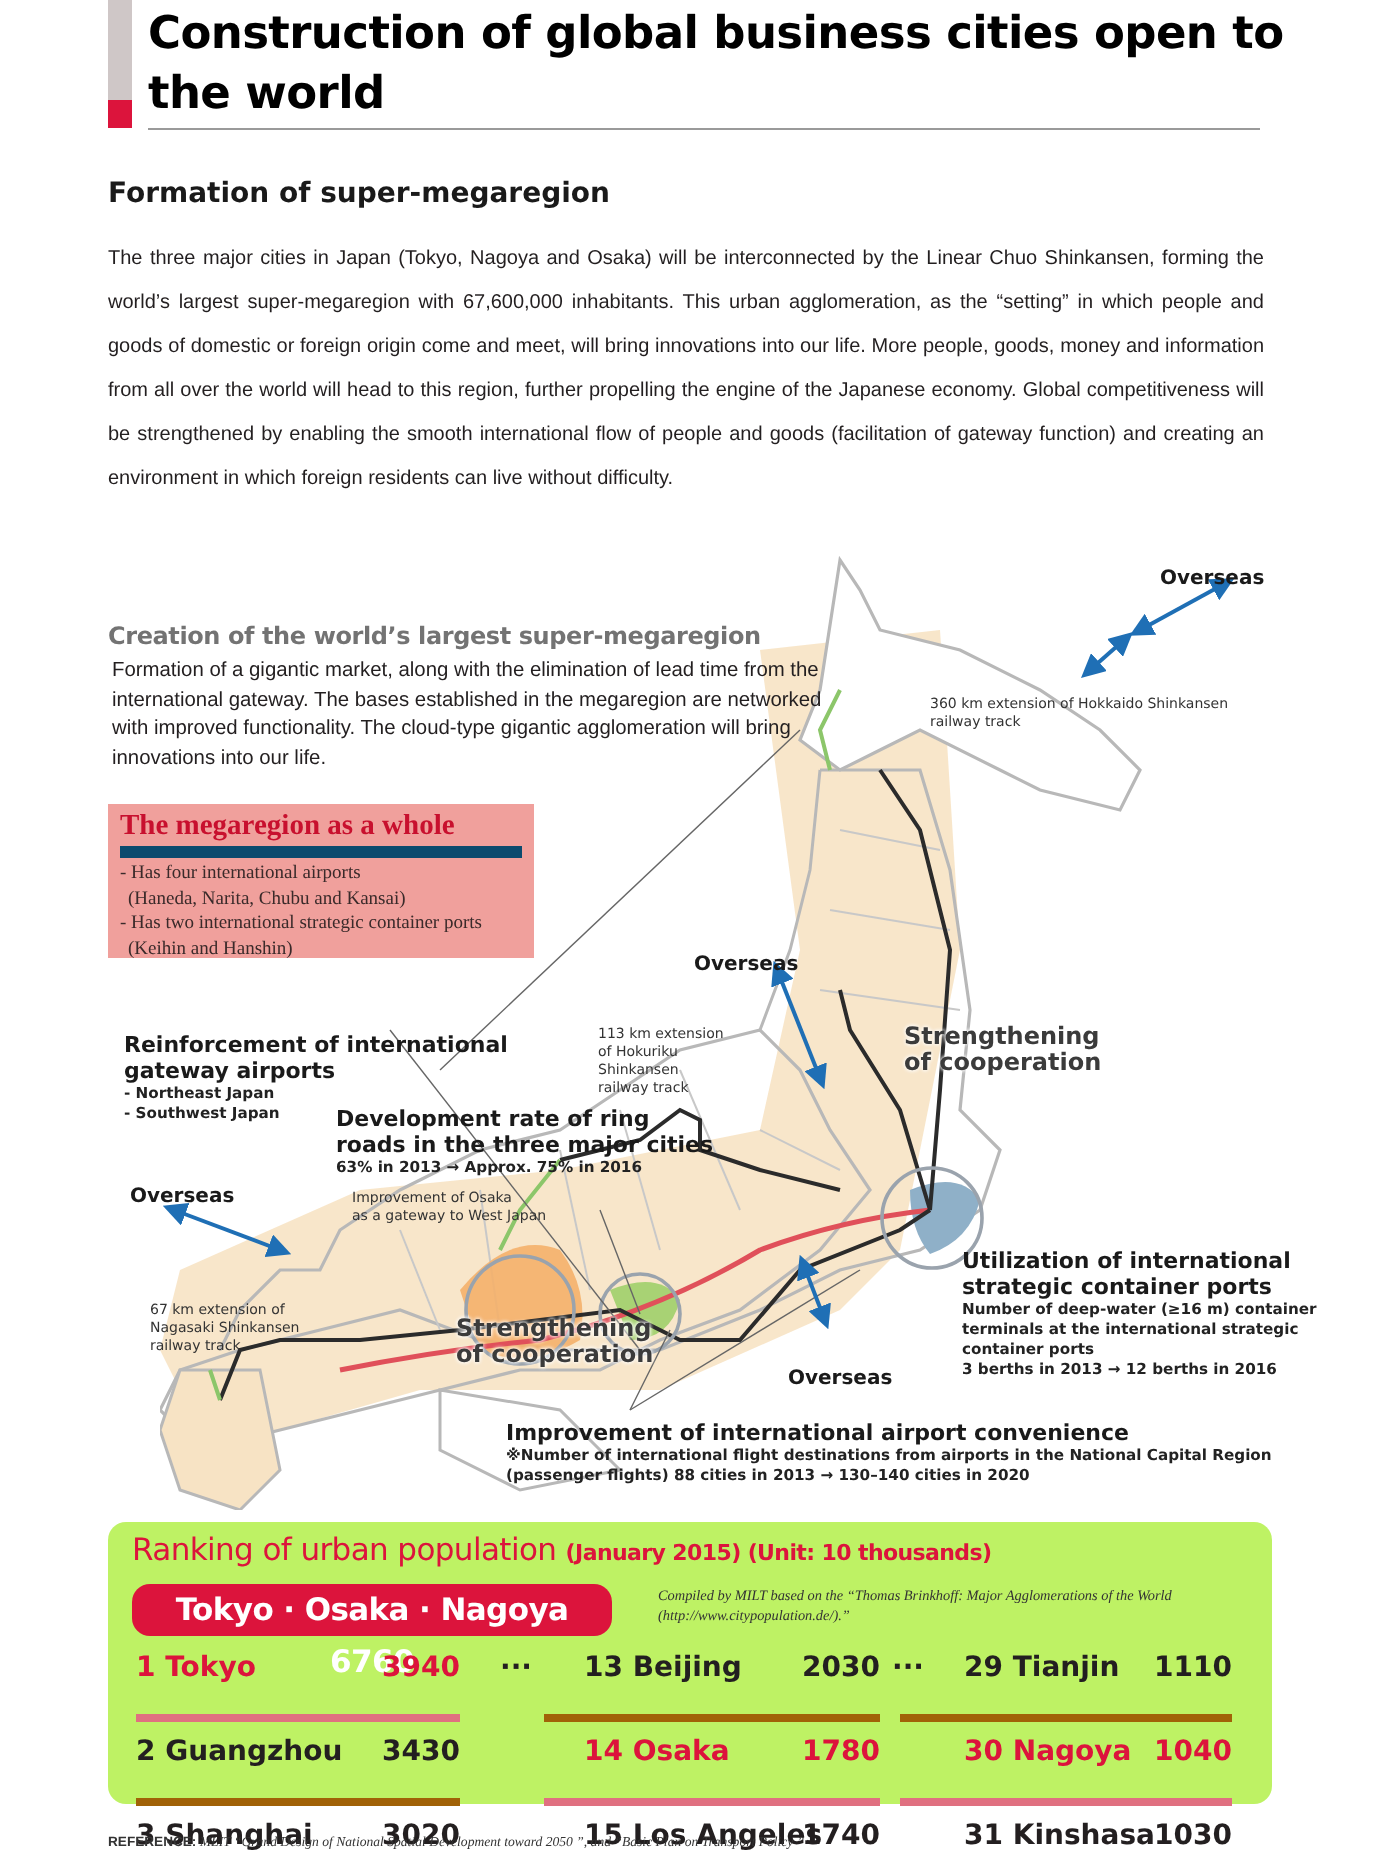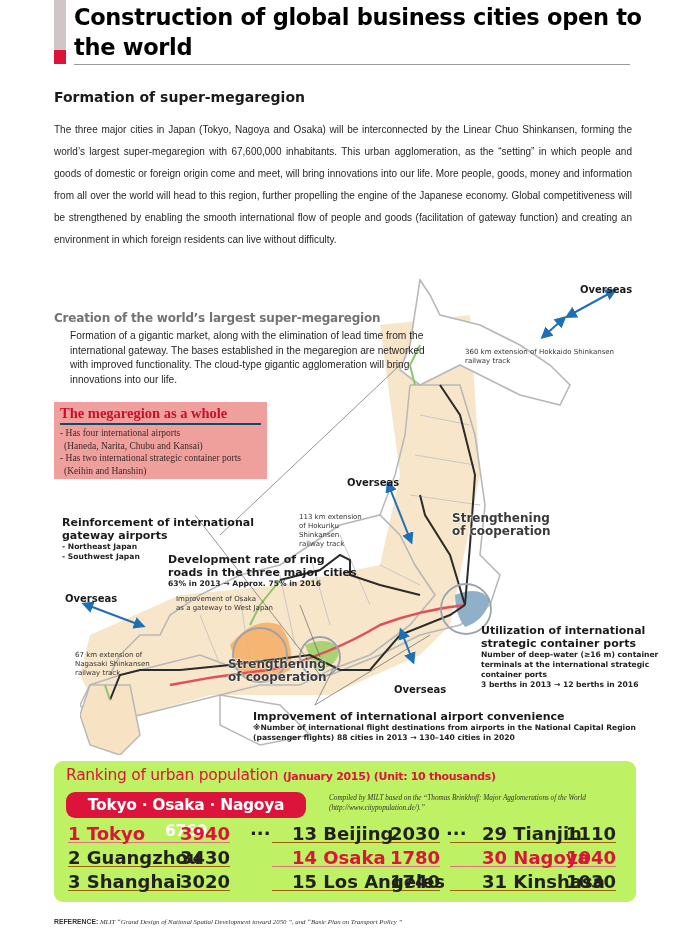--- a/index.html
+++ b/index.html
@@ -10,45 +10,45 @@
   .title-bar { position: absolute; left: 54px; top: 0; width: 12px; height: 50px; background: #cfc7c7; }
   .title-bar-accent { position: absolute; left: 54px; top: 50px; width: 12px; height: 14px; background: #dc143c; }
   .page-title { position: absolute; left: 74px; top: 2px; width: 570px; font-family: "DejaVu Sans", sans-serif; font-weight: bold; font-size: 22.5px; line-height: 30px; color: #000000; letter-spacing: -0.3px; }
   .title-rule { position: absolute; left: 74px; top: 64px; width: 556px; height: 1px; background: #9a9a9a; }
 
   .section-heading { position: absolute; left: 54px; top: 89px; font-family: "DejaVu Sans", sans-serif; font-weight: bold; font-size: 14px; color: #1a1a1a; }
   .intro-text { position: absolute; left: 54px; top: 119px; width: 578px; font-size: 10px; line-height: 22px; text-align: justify; color: #231f20; }
 
   
   .creation-heading { position: absolute; left: 54px; top: 301px; font-family: "DejaVu Sans", sans-serif; font-weight: bold; font-size: 12px; color: #737373; letter-spacing: -0.2px; margin-top: 10px; }
-  .creation-text { position: absolute; left: 70px; top: 329px; width: 360px; font-size: 10.2px; line-height: 14.6px; color: #231f20; }
+  .creation-text { position: absolute; left: 56px; top: 329px; width: 360px; font-size: 10.2px; line-height: 14.6px; color: #231f20; }
 
   .mega-box { position: absolute; left: 54px; top: 402px; width: 213px; height: 77px; background: #f0a09c; padding: 3px 6px; }
-  .mega-box-title { font-family: "Liberation Serif", serif; font-weight: bold; font-size: 14.5px; color: #c8102e; border-bottom: 2px solid #0c4a6e; padding-bottom: 1px; margin-bottom: 2px; }
+  .mega-box-title { font-family: "Liberation Serif", serif; font-weight: bold; font-size: 14.5px; color: #c8102e; border-bottom: 6px solid #0c4a6e; padding-bottom: 1px; margin-bottom: 2px; }
   .mega-box-item { font-family: "Liberation Serif", serif; font-size: 9.5px; line-height: 12.5px; color: #3a2a2a; }
 
   
   .map { position: absolute; left: 80px; top: 275px; width: 620px; height: 480px; }
 
   .label { position: absolute; font-family: "DejaVu Sans", sans-serif; color: #1a1a1a; }
   .overseas { font-weight: bold; font-size: 10px; }
   .small-map-text { font-size: 7px; line-height: 9px; color: #333; }
   .callout-head { font-weight: bold; font-size: 11px; line-height: 13px; }
   .callout-sub { font-size: 7.6px; line-height: 10px; font-weight: bold; color: #222; }
   .coop { font-weight: bold; font-size: 12px; line-height: 13px; color: #3b3b3b; text-shadow: 0 0 2px #fff, 0 0 2px #fff; }
 
   
   .ranking-box { position: absolute; left: 54px; top: 761px; width: 582px; height: 141px; background: #bef264; border-radius: 9px; }
   .ranking-title { position: absolute; left: 12px; top: 5px; font-family: "DejaVu Sans", sans-serif; font-size: 15.5px; color: #dc143c; white-space: nowrap; letter-spacing: -0.3px; }
   .ranking-title .sub { font-size: 11px; font-weight: bold; }
   .megapill { position: absolute; left: 12px; top: 31px; width: 240px; height: 26px; background: #dc143c; border-radius: 9px; color: #fff; font-family: "DejaVu Sans", sans-serif; font-weight: bold; font-size: 15.5px; line-height: 26px; text-align: center; letter-spacing: -0.3px; }
   .compiled { position: absolute; left: 275px; top: 33px; width: 280px; font-family: "Liberation Serif", serif; font-style: italic; font-size: 7.2px; line-height: 9.5px; color: #333; }
 
   .rank-col { position: absolute; top: 58px; }
-  .rank-row { position: relative; height: 24px; border-bottom: 1px solid #a16207; font-family: "DejaVu Sans", sans-serif; font-weight: bold; font-size: 18px; line-height: 30px; color: #231f20; }
+  .rank-row { position: relative; height: 42px; border-bottom: 4px solid #a16207; font-family: "DejaVu Sans", sans-serif; font-weight: bold; font-size: 14px; line-height: 30px; color: #231f20; }
   .rank-row.hl { color: #dc143c; border-bottom-color: #e07080; }
   .rank-row .name { position: absolute; left: 0; white-space: nowrap; }
   .rank-row .val { position: absolute; right: 0; }
 
   .reference { position: absolute; left: 54px; top: 918px; font-family: "Liberation Serif", serif; font-size: 6.8px; color: #333; white-space: nowrap; }
   .reference b { font-family: "Liberation Sans", sans-serif; font-style: normal; }
   .reference i { font-style: italic; }
 </style>
 </head>
 <body>

